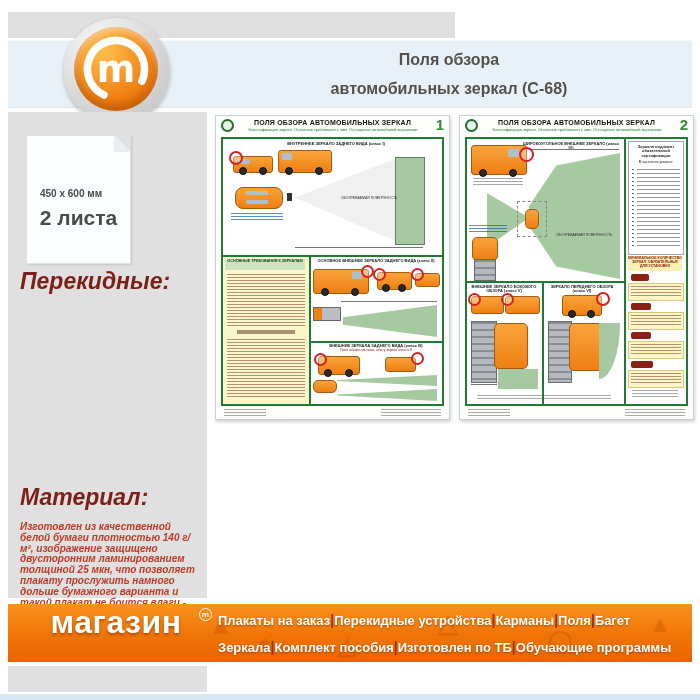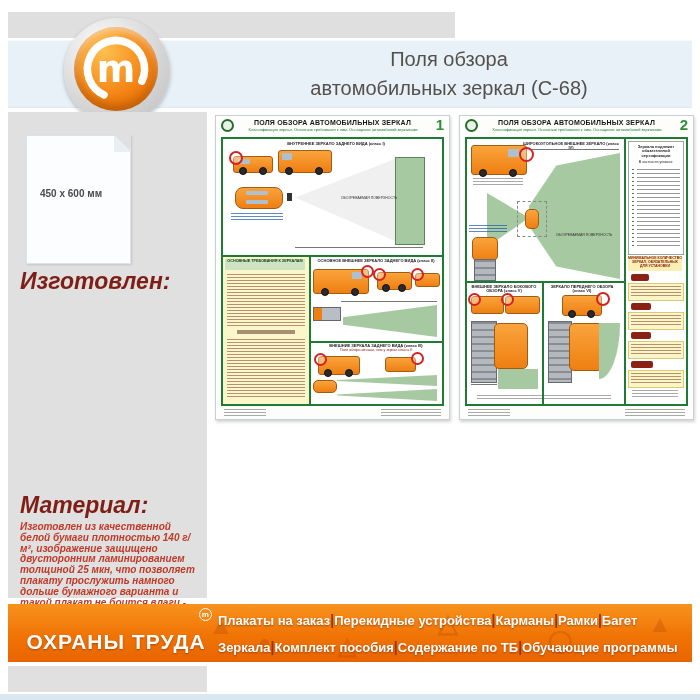--- a/index.html
+++ b/index.html
@@ -4,21 +4,21 @@
 <style>
   html,body{margin:0;padding:0;background:#fff;}
   #page{position:relative;width:700px;height:700px;background:#ffffff;overflow:hidden;
         font-family:"Liberation Sans",sans-serif;}
   .abs{position:absolute;}
 
   
   .gray-bar{position:absolute;left:8px;top:12px;width:447px;height:26px;background:#dfdfdf;}
   .title-band{position:absolute;left:8px;right:8px;top:40px;height:66px;background:#e9f1f8;border-top:1px solid #f6fafc;border-bottom:1px solid #dde8f2;}
   .page-title{position:absolute;left:210px;right:12px;top:45px;text-align:center;
-              font-size:20px;line-height:29px;font-weight:normal;color:#54504b;}
+              font-size:16px;line-height:29px;font-weight:bold;color:#54504b;}
 
   
   .logo-outer{position:absolute;left:64px;top:18px;width:106px;height:106px;border-radius:50%;
               background:radial-gradient(circle at 35% 28%,#fbfbfb,#d4d4d4 60%,#bdbdbd);box-shadow:0 2px 4px rgba(0,0,0,.25);}
   .logo-inner{position:absolute;left:10px;top:9px;width:84px;height:84px;border-radius:50%;
               background:radial-gradient(circle at 35% 28%,#ffc04f,#f28111 60%,#dd6800);
               box-shadow:inset 0 -6px 10px rgba(140,60,0,.45), inset 0 4px 6px rgba(255,255,255,.5);}
 
   
   .left-panel{position:absolute;left:8px;top:112px;width:199px;height:486px;background:#e0e0e0;}
@@ -105,23 +105,24 @@
         <text x="50" y="65" text-anchor="middle" font-family="DejaVu Sans" font-size="44" font-weight="bold" fill="#ffffff">m</text>
       </svg>
     </div>
   </div>
 
   <div class="left-panel">
     <div class="a2card">
       <div class="fold-back"></div>
       <div class="fold-front"></div>
       <div class="a2-dims">450 x 600 мм</div>
-    </div>
-    <div class="sec-heading" style="top:156px;">Изготовлен:</div>
-    <div class="sec-heading" style="top:380px;">Материал:</div>
+      <div class="a2-sheets">2 листа</div>
+    </div>
+    <div class="sec-heading" style="top:156px;">Перекидные:</div>
+    <div class="sec-heading" style="top:372px;">Материал:</div>
     <div class="sec-text" style="top:410px;font-size:10px;line-height:10.8px;">Изготовлен из качественной белой бумаги плотностью 140 г/м², изображение защищено двусторонним ламинированием толщиной 25 мкн, что позволяет плакату прослужить намного дольше бумажного варианта и такой плакат не боится влаги - его смело можно протирать.</div>
   </div>
   <div class="gray-block-bottom"></div>
   <div class="bottom-blue"></div>
 
   <div class="pst" style="left:215px;">
     <div class="plogo"></div>
     <div class="ptitle">ПОЛЯ ОБЗОРА АВТОМОБИЛЬНЫХ ЗЕРКАЛ</div>
     <div class="psubw">
       <span class="scc green-t">Классификация зеркал. Основные требования к ним. Оснащение автомобилей зеркалами</span>
@@ -315,39 +316,39 @@
 
   <div class="footer">
     <span class="pat" style="left:200px;top:6px;font-size:26px;">▲</span>
     <span class="pat" style="left:250px;top:26px;font-size:22px;">●</span>
     <span class="pat" style="left:430px;top:4px;font-size:26px;">△</span>
     <span class="pat" style="left:540px;top:24px;font-size:22px;">◯</span>
     <span class="pat" style="left:640px;top:6px;font-size:24px;">▲</span>
     <span class="pat" style="left:330px;top:28px;font-size:24px;">△</span>
 
     <div class="brand">
-      <div class="brand-1"><span class="brand-mark">m</span></div>
+      <div class="brand-1"><span>магазин</span><span class="brand-mark">m</span></div>
       <div class="brand-2">ОХРАНЫ ТРУДА</div>
     </div>
 
     <div class="menu-row" style="top:6px;">
       <span class="menu-item">Плакаты на заказ</span>
       <span class="menu-sep">|</span>
       <span class="menu-item">Перекидные устройства</span>
       <span class="menu-sep">|</span>
       <span class="menu-item">Карманы</span>
       <span class="menu-sep">|</span>
-      <span class="menu-item">Рамки</span>
+      <span class="menu-item">Поля</span>
       <span class="menu-sep">|</span>
       <span class="menu-item">Багет</span>
     </div>
     <div class="menu-row" style="top:33px;">
       <span class="menu-item">Зеркала</span>
       <span class="menu-sep">|</span>
       <span class="menu-item">Комплект пособия</span>
       <span class="menu-sep">|</span>
-      <span class="menu-item">Содержание по ТБ</span>
+      <span class="menu-item">Изготовлен по ТБ</span>
       <span class="menu-sep">|</span>
       <span class="menu-item">Обучающие программы</span>
     </div>
   </div>
 
 </div>
 
 </body></html>

